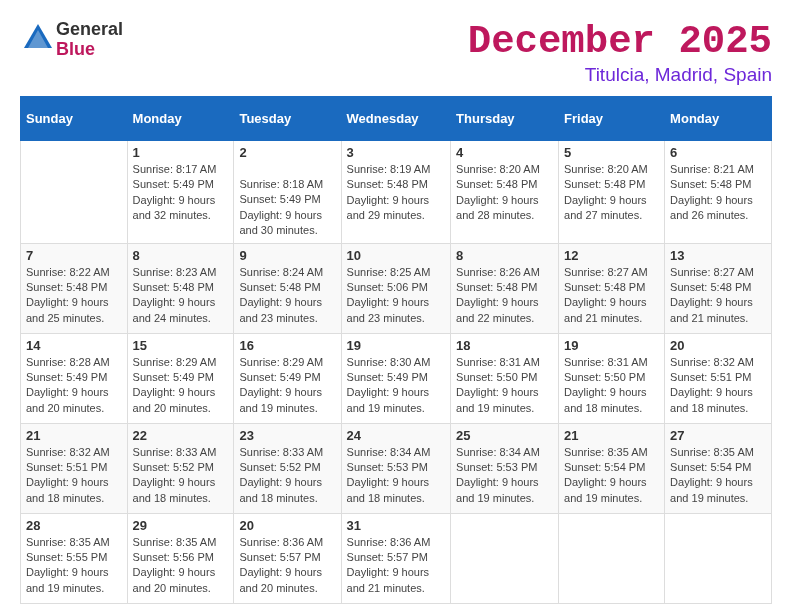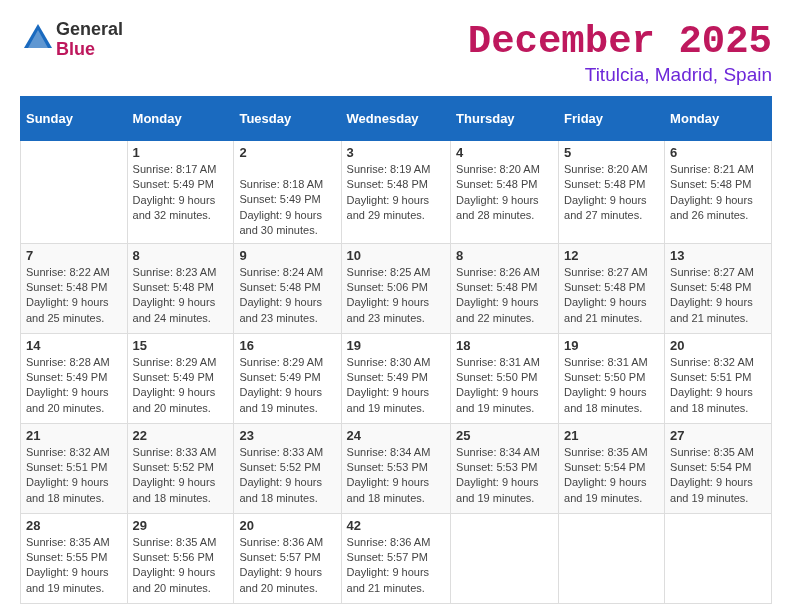--- a/index.html
+++ b/index.html
@@ -332,21 +332,21 @@
 and 20 minutes.</div>
         </td>
         <td>
           <span class="day-number">20</span>
           <div class="day-info" style="white-space: pre-line;">Sunrise: 8:36 AM
 Sunset: 5:57 PM
 Daylight: 9 hours
 and 20 minutes.</div>
         </td>
         <td>
-          <span class="day-number">42</span>
+          <span class="day-number">31</span>
           <div class="day-info" style="white-space: pre-line;">Sunrise: 8:36 AM
 Sunset: 5:57 PM
 Daylight: 9 hours
 and 21 minutes.</div>
         </td>
         <td class="empty-cell"></td>
         <td class="empty-cell"></td>
         <td class="empty-cell"></td>
       </tr>
     </tbody>

